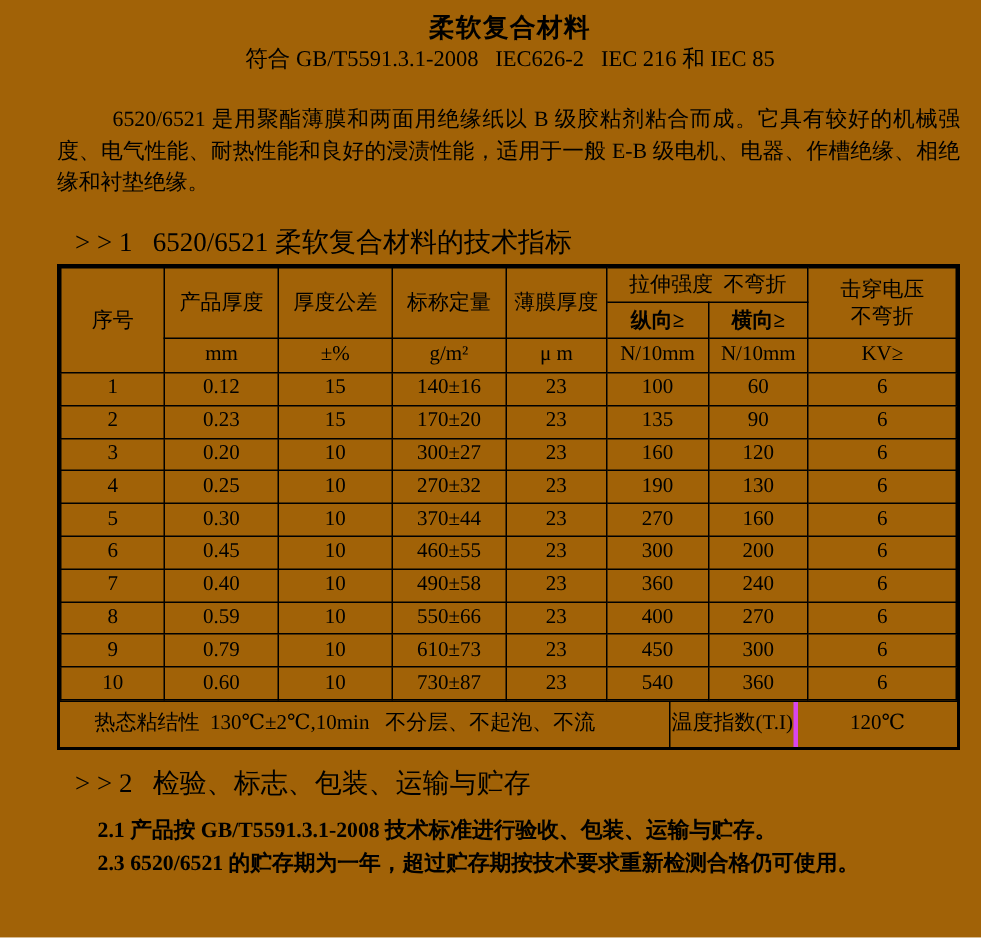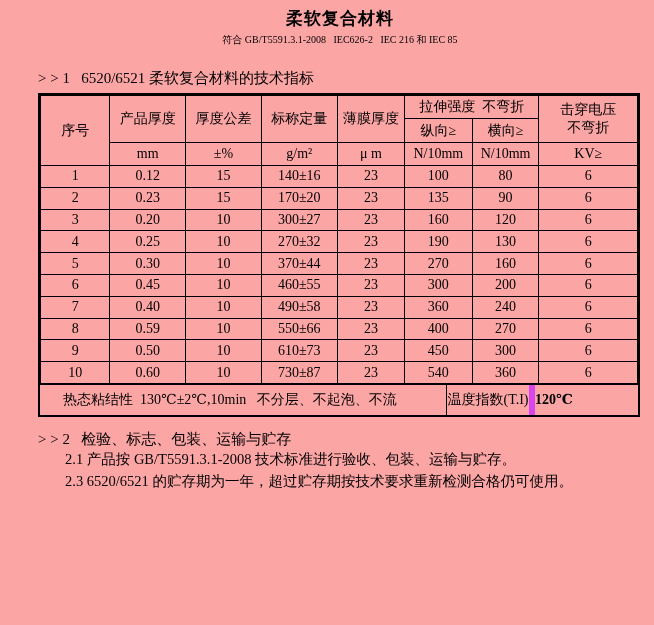--- a/index.html
+++ b/index.html
@@ -1,43 +1,43 @@
 <!DOCTYPE html>
 <html><head>
 <meta charset="utf-8">
 <style>
   html,body{margin:0;padding:0;background:#ffffff;}
   .page{
     position:relative;
     width:654px;height:625px;
-    background:#fca5a5;color:#000;
+    background:#a16207;color:#000;
     font-family:"Liberation Serif","DejaVu Serif",serif;
     overflow:hidden;
     box-sizing:border-box;
     padding:8px 12px 0 38px;
   }
   .title{
     margin:0;text-align:center;
     font-size:17px;font-weight:600;line-height:22px;
     letter-spacing:1px;
   }
   .subtitle{
     margin:0;text-align:center;
-    font-size:10px;line-height:20px;
+    font-size:15px;line-height:20px;
     white-space:pre-wrap;
   }
   .intro{
     margin:20px 0 0 0;
     font-size:14.5px;line-height:21px;
     text-indent:37px;
     text-align:justify;
     width:602px;
   }
   .sec-heading{
-    margin:0;font-size:15px;line-height:18px;
+    margin:12px;font-size:18px;line-height:18px;
     white-space:pre-wrap;font-weight:400;
   }
   .sec1{margin-top:19px;margin-bottom:6px;}
   .sec2{margin-top:13px;}
   .tablewrap{
     width:602px;
     border:2px solid #000;
     box-sizing:border-box;
   }
   table.spec{
@@ -49,47 +49,48 @@
   table.spec th,table.spec td{
     border:1px solid #000;
     text-align:center;
     vertical-align:middle;
     font-weight:400;
     padding:0 1px;
     white-space:pre-wrap;
     overflow:hidden;
   }
   tr.rA th{height:22px;}
-  tr.rB th{height:23px;}
+  tr.rB th{height:23px;font-weight:bold;}
   tr.rC th{height:22px;}
   table.spec tbody td{height:20.8px;}
   .tfooter{
     display:flex;
     border-top:1px solid #000;
     font-size:14px;
     height:30px;line-height:30px;
   }
   .tfooter .fcell{box-sizing:border-box;white-space:pre-wrap;overflow:hidden;}
   .f-bond{width:65.8%;text-align:left;padding-left:23px;}
   .f-ti{width:14.8%;border-left:1px solid #000;text-align:center;margin-left:36px;}
-  .f-tival{width:19.4%;border-left:6px solid #d946ef;font-weight:bold;}
+  .f-tival{width:19.4%;border-left:3px solid #d946ef;text-align:center;}
   .s2-item{
     margin:0;font-size:14.5px;line-height:22px;
-    text-indent:27px;width:606px;
+    text-indent:27px;width:606px;font-weight:bold;
   }
   .s2-block{margin-top:4px;}
 </style>
 </head>
 <body>
 
 <div class="page">
 
   <h1 class="title">柔软复合材料</h1>
   <p class="subtitle">符合 GB/T5591.3.1-2008   IEC626-2   IEC 216 和 IEC 85</p>
 
+  <p class="intro">6520/6521 是用聚酯薄膜和两面用绝缘纸以 B 级胶粘剂粘合而成。它具有较好的机械强度、电气性能、耐热性能和良好的浸渍性能，适用于一般 E-B 级电机、电器、作槽绝缘、相绝缘和衬垫绝缘。</p>
 
   <p class="sec-heading sec1"><span>&gt; &gt; 1</span><span>   </span><span>6520/6521 柔软复合材料的技术指标</span></p>
 
   <div class="tablewrap">
     <table class="spec">
       <colgroup>
         <col style="width:11.6%">
           <col style="width:12.7%">
           <col style="width:12.7%">
         <col style="width:12.7%">
@@ -123,21 +124,21 @@
         </tr>
       </thead>
       <tbody>
           <tr>
             <td>1</td>
             <td>0.12</td>
             <td>15</td>
             <td>140±16</td>
             <td>23</td>
             <td>100</td>
-            <td>80</td>
+            <td>60</td>
             <td>6</td>
           </tr>
           <tr>
             <td>2</td>
             <td>0.23</td>
             <td>15</td>
             <td>170±20</td>
             <td>23</td>
             <td>135</td>
             <td>90</td>
@@ -198,21 +199,21 @@
             <td>0.59</td>
             <td>10</td>
             <td>550±66</td>
             <td>23</td>
             <td>400</td>
             <td>270</td>
             <td>6</td>
           </tr>
           <tr>
             <td>9</td>
-            <td>0.50</td>
+            <td>0.79</td>
             <td>10</td>
             <td>610±73</td>
             <td>23</td>
             <td>450</td>
             <td>300</td>
             <td>6</td>
           </tr>
           <tr>
             <td>10</td>
             <td>0.60</td>

